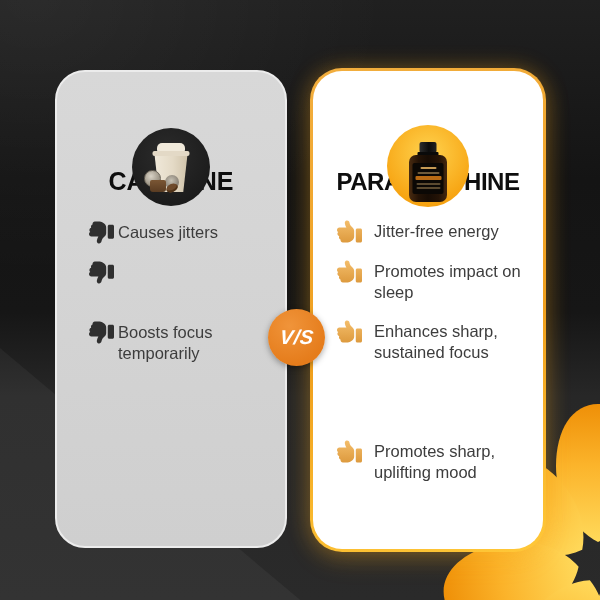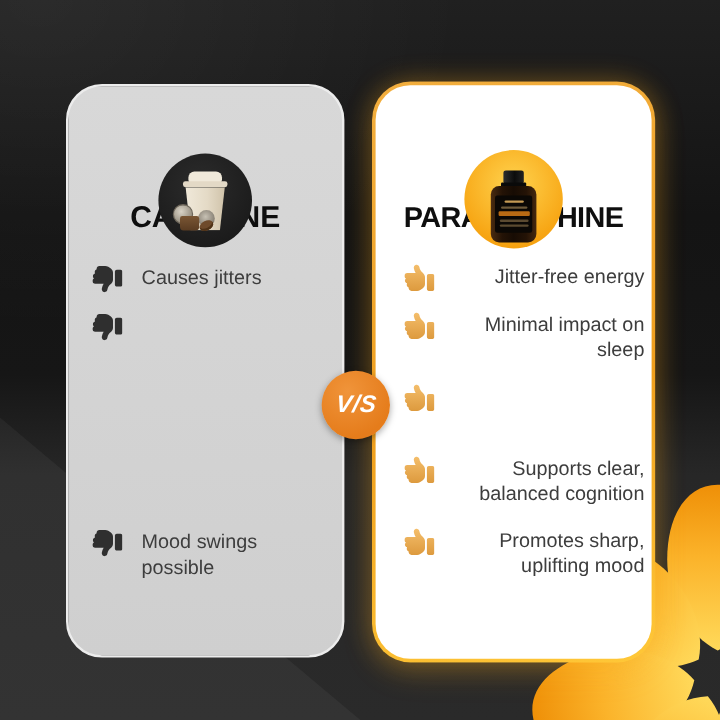--- a/index.html
+++ b/index.html
@@ -59,26 +59,26 @@
     background:linear-gradient(90deg,#4a2c11 0%,#241306 25%,#170c04 50%,#241306 78%,#45280f 100%);}
   .bottle-label{position:absolute;left:50%;top:38px;transform:translateX(-50%);width:31px;height:31px;border-radius:2px;background:#0b0805;}
   .lbl-line{position:absolute;left:50%;transform:translateX(-50%);border-radius:1px;}
   .lbl-1{top:4px;width:16px;height:2px;background:#c59a54;}
   .lbl-2{top:9px;width:22px;height:2px;background:#6e5a3a;}
   .lbl-3{top:13px;width:26px;height:4px;background:#b86a14;}
   .lbl-4{top:20px;width:24px;height:2px;background:#5b4a30;}
   .lbl-5{top:24px;width:24px;height:2px;background:#5b4a30;}
   
   .row{position:absolute;display:flex;align-items:flex-start;}
-  .card-left .row{left:20px;width:190px;gap:16px;}
+  .card-left .row{left:32px;width:190px;gap:4px;}
   .card-right .row{left:24px;width:200px;gap:12px;}
   .row svg{flex:0 0 auto;margin-top:-2px;}
   .row-text{font-size:16.5px;line-height:20.5px;color:#3d3d3d;font-weight:500;}
   .card-left .row-text{width:158px;}
-  .card-right .row-text{width:176px;text-align:right;}
+  .card-right .row-text{width:176px;}
   .r1{top:150px}.r2{top:190px}.r3{top:250px}.r4{top:310px}.r5{top:370px}
   
   .vs-badge{
     position:absolute;left:268px;top:309px;width:57px;height:57px;border-radius:50%;
     background:radial-gradient(circle at 38% 30%,#f0943a,#e57c1b 72%);
     display:flex;align-items:center;justify-content:center;
     box-shadow:0 2px 6px rgba(0,0,0,0.35);
   }
   .vs-badge span{
     color:#fff;font-weight:800;font-style:italic;font-size:20px;letter-spacing:0.5px;
@@ -144,27 +144,27 @@
         </svg>
       <span class="row-text">Causes jitters</span>
     </div>
     <div class="row r2">
       <svg width="25" height="25" viewBox="0 0 512 512">
           <g transform="translate(512,0) scale(-1,1)">
             <use href="#thumb-down-path" fill="#2f2f2f"></use>
           </g>
         </svg>
     </div>
-    <div class="row r5">
+    <div class="row r3">
       <svg width="25" height="25" viewBox="0 0 512 512">
           <g transform="translate(512,0) scale(-1,1)">
             <use href="#thumb-down-path" fill="#2f2f2f"></use>
           </g>
         </svg>
-      <span class="row-text">Mood swings possible</span>
+      <span class="row-text">Boosts focus temporarily</span>
     </div>
   </section>
 
   <section class="card-right-wrap">
     <div class="card-right">
       <h2 class="card-title">PARAXANTHINE</h2>
 
       <div class="hero-circle circle-orange">
         <div class="bottle-cap"></div>
         <div class="bottle-capbase"></div>
@@ -185,36 +185,29 @@
             </g>
           </svg>
         <span class="row-text">Jitter-free energy</span>
       </div>
       <div class="row r2">
         <svg width="25" height="25" viewBox="0 0 512 512">
             <g transform="translate(512,0) scale(-1,1)">
               <use href="#thumb-up-path" fill="url(#tu-grad)"></use>
             </g>
           </svg>
-        <span class="row-text">Minimal impact on sleep</span>
+        <span class="row-text">Promotes impact on sleep</span>
       </div>
       <div class="row r3">
         <svg width="25" height="25" viewBox="0 0 512 512">
             <g transform="translate(512,0) scale(-1,1)">
               <use href="#thumb-up-path" fill="url(#tu-grad)"></use>
             </g>
           </svg>
-      </div>
-      <div class="row r4">
-        <svg width="25" height="25" viewBox="0 0 512 512">
-            <g transform="translate(512,0) scale(-1,1)">
-              <use href="#thumb-up-path" fill="url(#tu-grad)"></use>
-            </g>
-          </svg>
-        <span class="row-text">Supports clear, balanced cognition</span>
+        <span class="row-text">Enhances sharp, sustained focus</span>
       </div>
       <div class="row r5">
         <svg width="25" height="25" viewBox="0 0 512 512">
             <g transform="translate(512,0) scale(-1,1)">
               <use href="#thumb-up-path" fill="url(#tu-grad)"></use>
             </g>
           </svg>
         <span class="row-text">Promotes sharp, uplifting mood</span>
       </div>
     </div>

